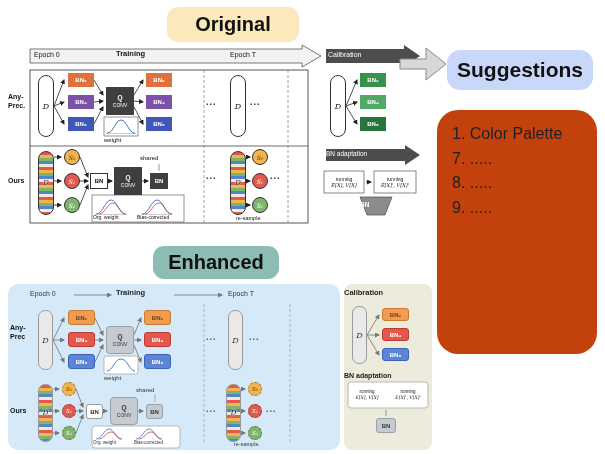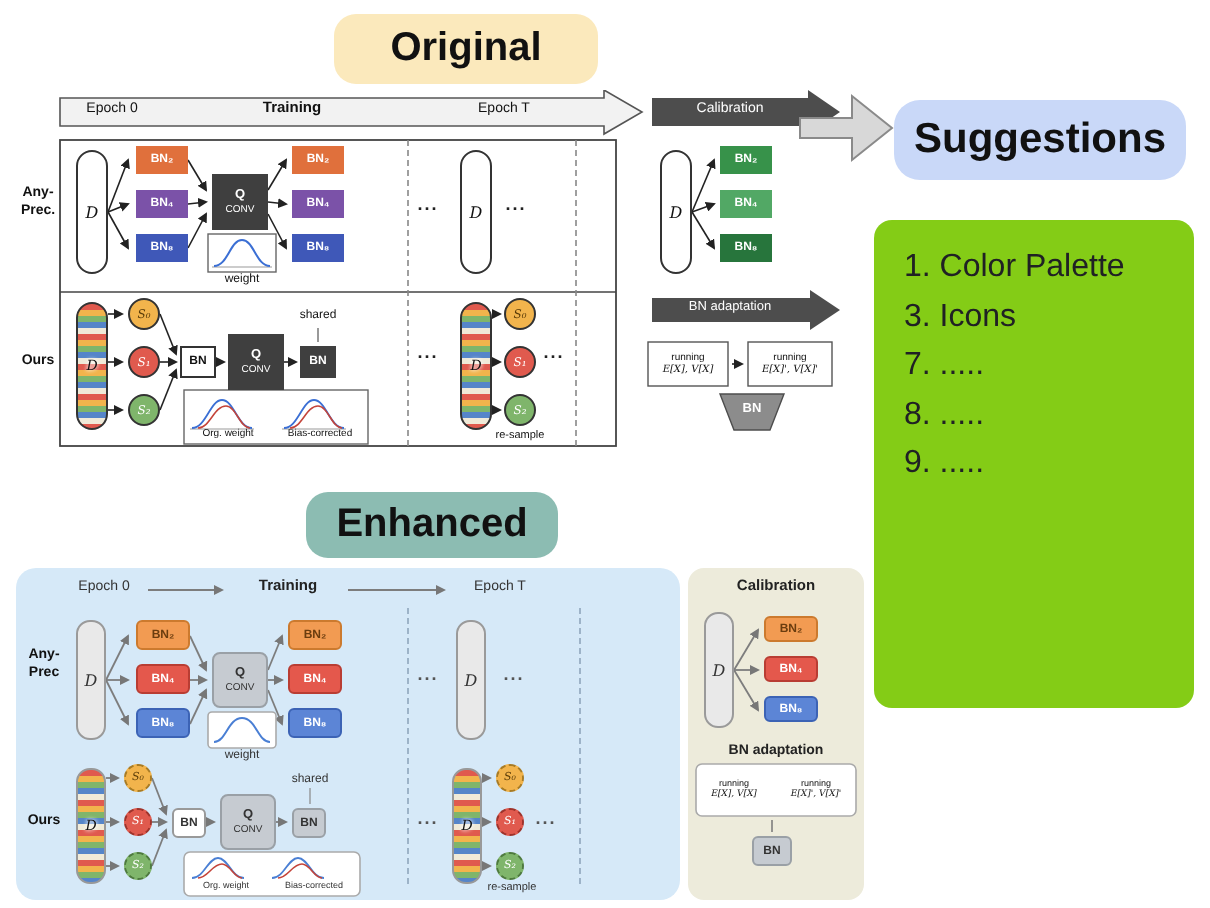--- a/index.html
+++ b/index.html
@@ -4,24 +4,24 @@
 <style>
   html,body{margin:0;padding:0;background:#fff;}
   .canvas{position:relative;width:605px;height:454px;background:#fff;overflow:hidden;
           font-family:"Liberation Sans","DejaVu Sans",sans-serif;color:#111;}
   .fig{position:absolute;}
   .pill{position:absolute;display:flex;align-items:center;justify-content:center;
         font-weight:bold;color:#111;border-radius:11px;}
   .pill-original{left:167px;top:7px;width:132px;height:35px;background:#FBE9BC;font-size:20px;}
   .pill-suggestions{left:447px;top:50px;width:146px;height:40px;background:#C9D8F8;font-size:21px;border-radius:13px;}
   .pill-enhanced{left:153px;top:246px;width:126px;height:33px;background:#8CBCB2;font-size:20px;}
-  .sugg-panel{position:absolute;left:437px;top:110px;width:160px;height:244px;background:#84cc16;border-radius:9px;}
+  .sugg-panel{position:absolute;left:437px;top:110px;width:160px;height:244px;background:#c2410c;border-radius:21px;}
   .sugg-item{margin:0 0 0 15px;font-size:16px;line-height:24.5px;color:#202124;}
   .sugg-list{padding-top:12px;}
-  .txt{position:absolute;text-align:center;line-height:1.15;color:#111;}
+  .txt{position:absolute;line-height:1.15;color:#111;}
   .b{font-weight:bold;}
   .w{color:#fff;}
   .t45{font-size:4.5px;} .t5{font-size:5px;} .t55{font-size:5.5px;} .t6{font-size:6px;}
   .t65{font-size:6.5px;} .t7{font-size:7px;} .t75{font-size:7.5px;} .t9{font-size:9px;}
   .bn{position:absolute;display:flex;align-items:center;justify-content:center;
       font-weight:bold;color:#fff;font-size:6px;}
   .cyl{position:absolute;display:flex;align-items:center;justify-content:center;
        border:1px solid #333;background:#fff;border-radius:8px;box-sizing:border-box;}
   .circ{position:absolute;border-radius:50%;display:flex;align-items:center;justify-content:center;
         border:1px solid #333;box-sizing:border-box;}
@@ -46,21 +46,20 @@
   <div class="pill pill-enhanced">
     <span>Enhanced</span>
   </div>
   <div class="pill pill-suggestions">
     <span>Suggestions</span>
   </div>
 
   <div class="sugg-panel">
     <div class="sugg-list">
       <div class="sugg-item">1. Color Palette</div>
-      <div class="sugg-item">3. Icons</div>
       <div class="sugg-item">7. .....</div>
       <div class="sugg-item">8. .....</div>
       <div class="sugg-item">9. .....</div>
     </div>
   </div>
 
   <div class="fig" style="left:8px;top:45px;width:440px;height:186px;">
 
     <svg width="440" height="186" style="position:absolute;left:0;top:0;">
       <defs>

